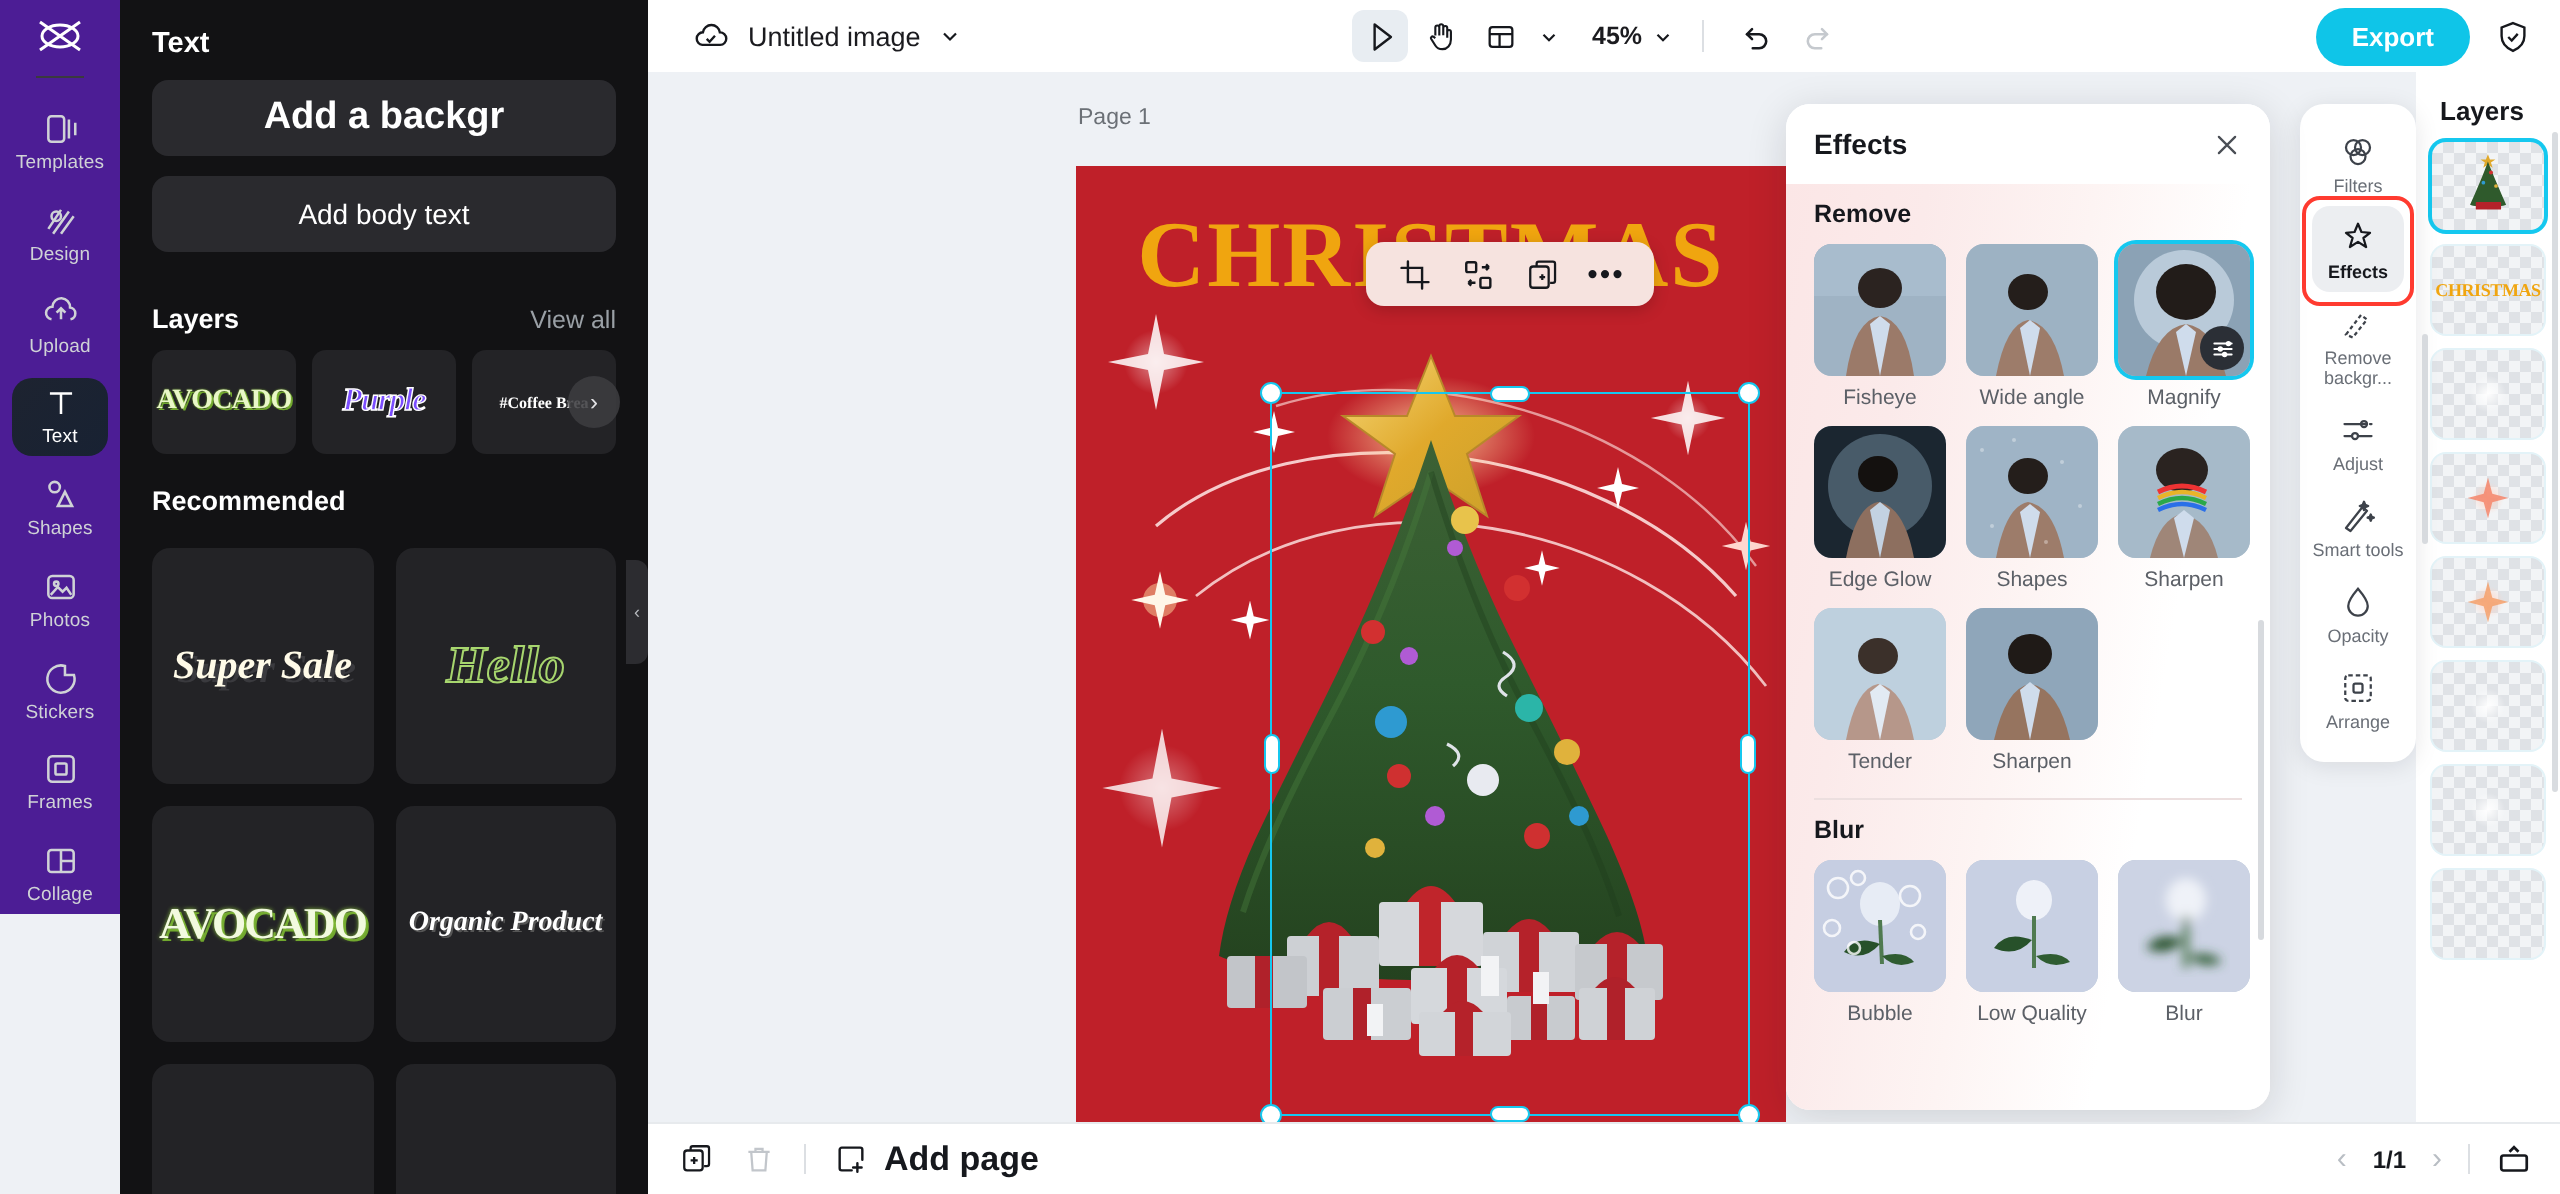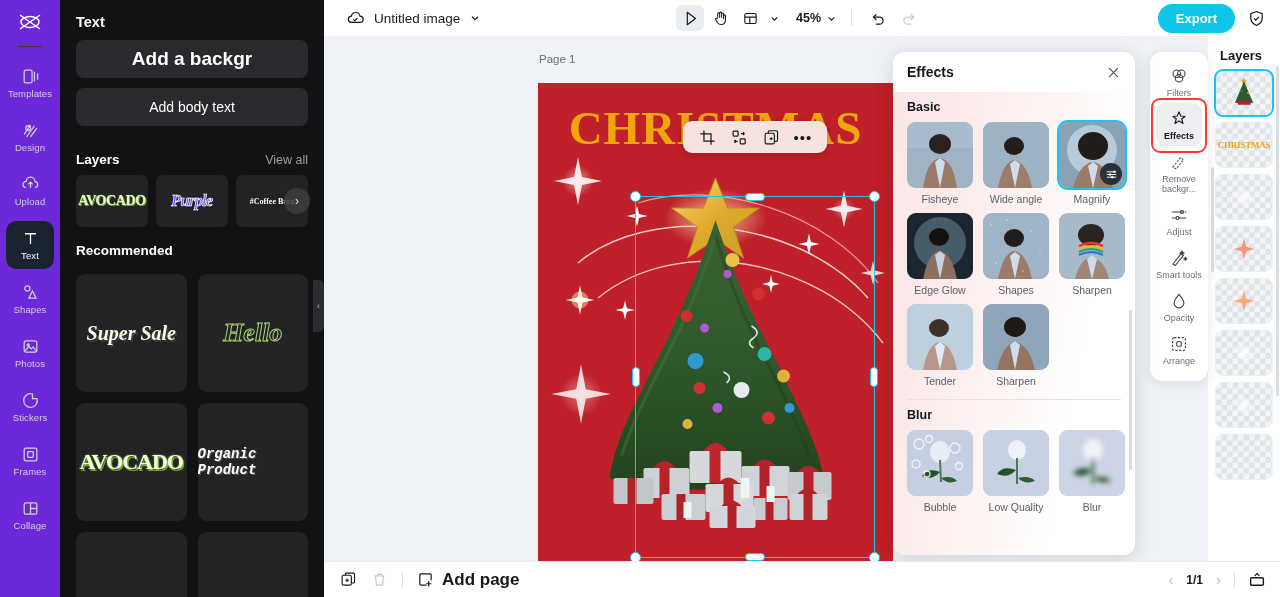--- a/index.html
+++ b/index.html
@@ -6,22 +6,22 @@
   html,body{ width:1280px; height:597px; overflow:hidden; }
   body{
     font-family:"Liberation Sans", sans-serif;
     background:#eef1f5;
     -webkit-font-smoothing:antialiased;
   }
   .app{ position:relative; width:1280px; height:597px; overflow:hidden; }
 
   
   .rail{
-    position:absolute; left:0; top:0; width:60px; height:597px;
-    background:#6d28d9; z-index:30;
+    position:absolute; left:0; top:0; width:60px; height:457px;
+    background:#4c1d95; z-index:30;
     display:flex; flex-direction:column; align-items:center;
   }
   .rail-logo{ width:60px; height:44px; display:flex; align-items:center; justify-content:center; }
   .rail-div{ width:24px; height:1px; background:#3a3a3e; margin:2px 0 6px; }
   .rail-item{
     width:48px; height:48px; margin:6px 0 0; border-radius:10px;
     display:flex; flex-direction:column; align-items:center; justify-content:center;
     gap:3px; color:#cfd2d6; cursor:pointer;
   }
   .rail-item.active{ background:linear-gradient(135deg,#1d2330,#182233); color:#fff; }
@@ -69,21 +69,21 @@
   .gcard{
     height:118px; border-radius:9px; background:#232326;
     display:flex; align-items:center; justify-content:center; overflow:hidden; cursor:pointer;
   }
   .g-super{ font-family:"Liberation Serif", serif; font-style:italic; font-weight:700;
     font-size:20px; color:#fffbe8; text-shadow:2px 2px 0 #3a3a3e; }
   .g-hello{ font-family:"Liberation Serif", serif; font-style:italic; font-weight:700;
     font-size:26px; color:transparent; -webkit-text-stroke:1px #a7d66e; }
   .g-avo{ font-family:"Liberation Serif", serif; font-weight:700; font-size:22px;
     color:#f2fadf; letter-spacing:-1px; text-shadow:0 0 2px #8dc63f, 1.5px 1.5px 0 #6fa52e; }
-  .g-org{ font-family:Liberation Mono, monospace; font-style:italic; font-weight:700;
+  .g-org{ font-family:Liberation Serif, serif; font-style:italic; font-weight:700;
     font-size:14px; color:#fff; text-shadow:1px 1px 0 #555; }
   .panel-collapse{
     position:absolute; left:313px; top:280px; width:11px; height:52px;
     background:#2c2c30; border-radius:0 6px 6px 0; z-index:26;
     display:flex; align-items:center; justify-content:center; cursor:pointer;
     color:#b9bcc0; font-size:9px;
   }
 
   
   .topbar{
@@ -623,21 +623,21 @@
     <div class="ef-head">
       <span class="t">Effects</span>
       <span class="ef-close">
         <svg width="15" height="15" viewBox="0 0 24 24" fill="none" stroke="#4a4e55" stroke-width="1.8" stroke-linecap="round">
           <path d="M5.5 5.5l13 13M18.5 5.5l-13 13"></path>
         </svg>
       </span>
     </div>
 
     <div class="ef-body">
-      <div class="ef-sec">Basic</div>
+      <div class="ef-sec">Remove</div>
       <div class="ef-grid">
 
         <div class="ef-item">
           <div class="ef-thumb">
             <svg viewBox="0 0 66 66" width="66" height="66">
               <rect width="66" height="66" fill="#9fb3c4"></rect>
               <rect y="0" width="66" height="26" fill="#a8bccd"></rect>
               <ellipse cx="33" cy="22" rx="11" ry="10" fill="#2b2320"></ellipse>
               <path d="M16 66 q4 -28 17 -30 q13 2 17 30z" fill="#9b7a69"></path>
               <path d="M28 40 l5 26 l5 -26 l-5 -4z" fill="#cfdcec"></path>

